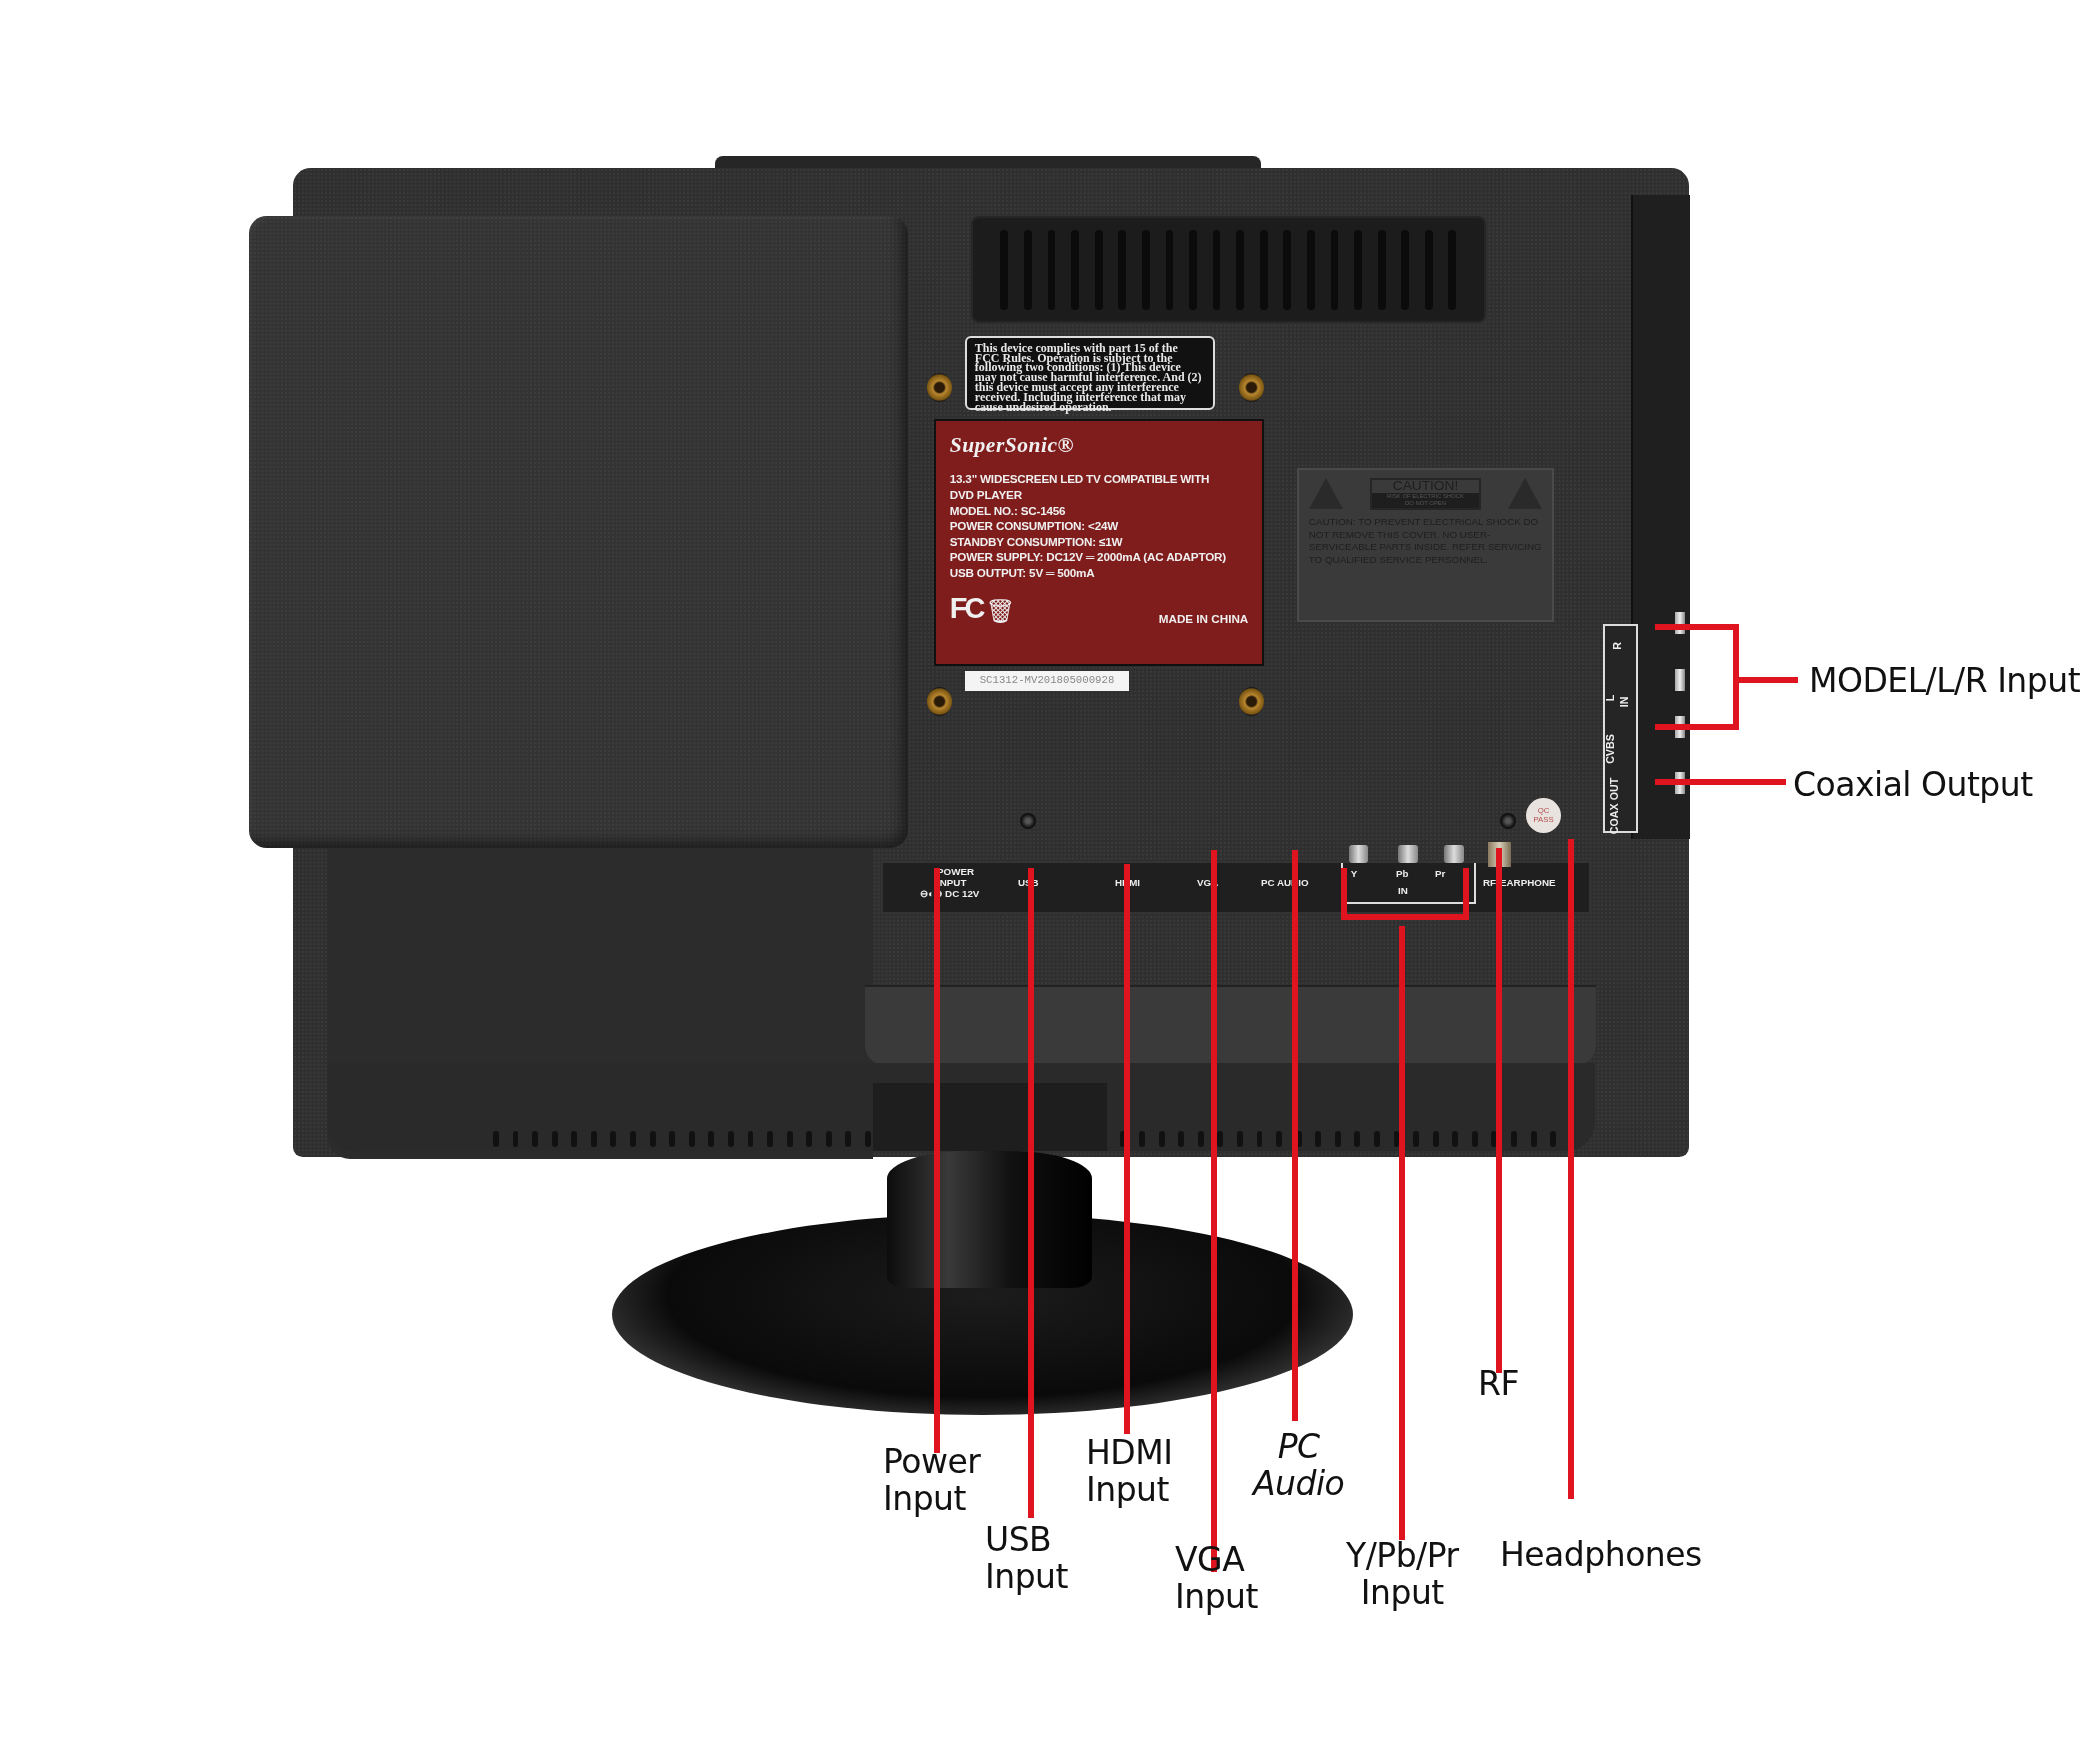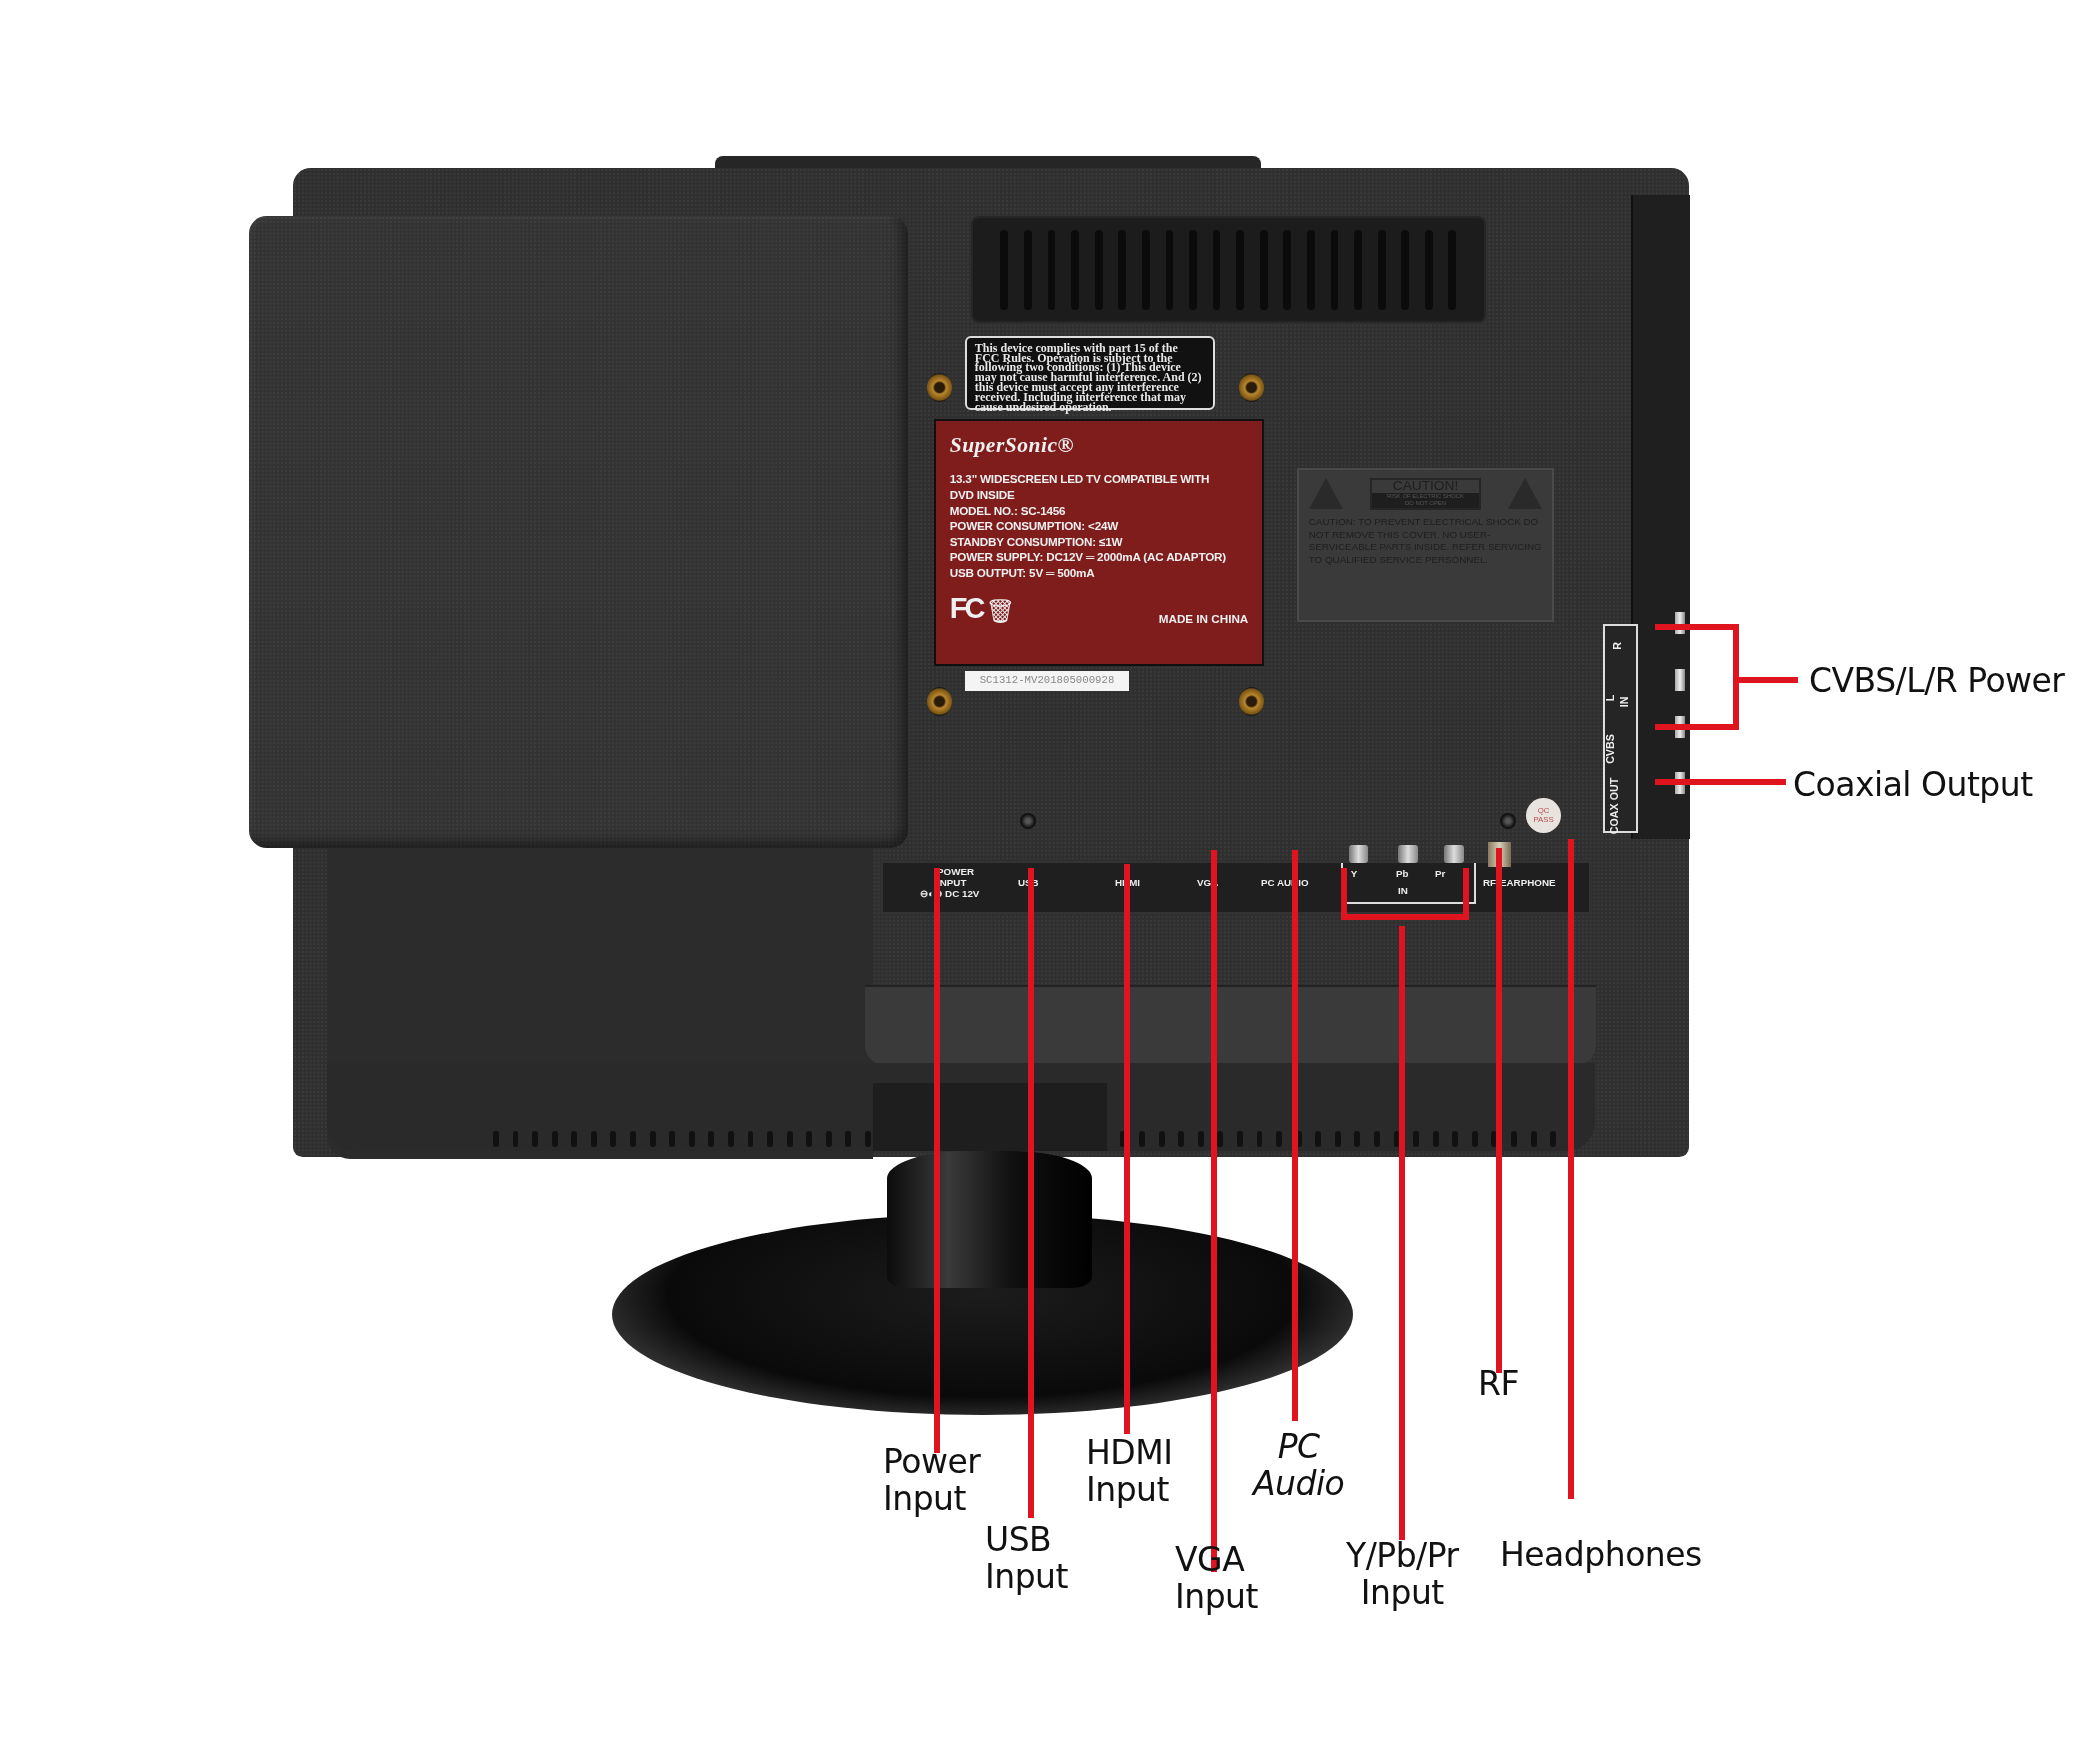--- a/index.html
+++ b/index.html
@@ -96,21 +96,21 @@
 
 <div class="abs screw-brass" style="left:927px;top:373px;"></div>
 <div class="abs screw-brass" style="left:1239px;top:373px;"></div>
 <div class="abs screw-brass" style="left:927px;top:687px;"></div>
 <div class="abs screw-brass" style="left:1239px;top:687px;"></div>
 
 <div class="abs info-plate">
   <div class="brand">SuperSonic®</div>
   <div style="margin-top:13.7px;">
     <div class="spec">13.3" WIDESCREEN LED TV COMPATIBLE WITH</div>
-    <div class="spec">DVD INSIDE</div>
+    <div class="spec">DVD PLAYER</div>
     <div class="spec">MODEL NO.: SC-1456</div>
     <div class="spec">POWER CONSUMPTION: &lt;24W</div>
     <div class="spec">STANDBY CONSUMPTION: ≤1W</div>
     <div class="spec">POWER SUPPLY: DC12V ═ 2000mA (AC ADAPTOR)</div>
     <div class="spec">USB OUTPUT: 5V ═ 500mA</div>
   </div>
   <div class="fc-row">
     <div style="display:flex;align-items:flex-end;gap:3px;">
       <span class="fc-logo">FC</span>
       <span style="font-size:23.4px;">🗑</span>
@@ -279,15 +279,15 @@
 <div class="label" style="left:1253px;top:1428px;text-align:center;font-style:italic;">
   <div>PC</div>
     <div>Audio</div>
 </div>
 <div class="label" style="left:1346px;top:1537px;text-align:center;">
   <div>Y/Pb/Pr</div>
     <div>Input</div>
 </div>
 <div class="label" style="left:1478px;top:1365px;">RF</div>
 <div class="label" style="left:1473px;top:1536px;margin-left:27px;">Headphones</div>
-<div class="side-label" style="left:1809px;top:661px;">CVBS/L/R Power</div>
+<div class="side-label" style="left:1809px;top:661px;">MODEL/L/R Input</div>
 <div class="side-label" style="left:1793px;top:765px;">Coaxial Output</div>
 
 
 </body></html>

